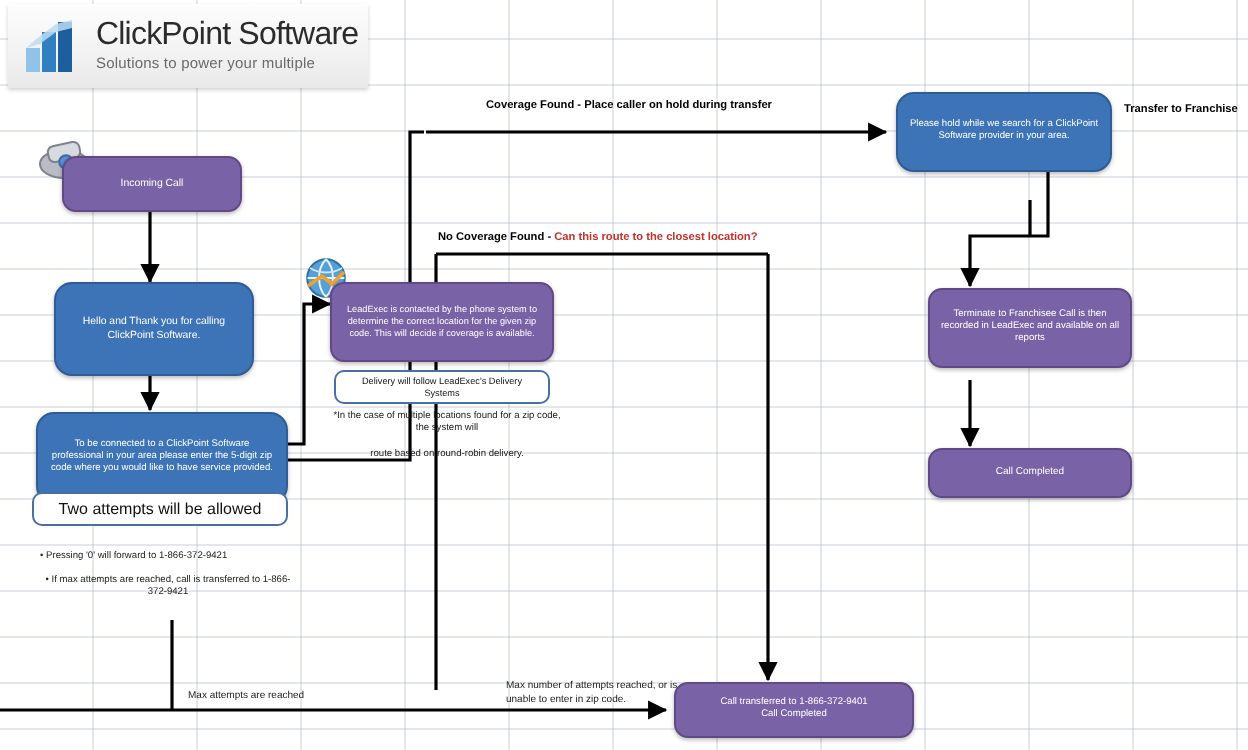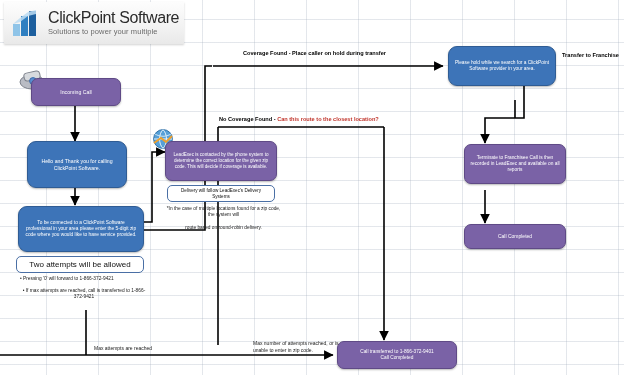--- a/index.html
+++ b/index.html
@@ -153,21 +153,21 @@
 </div>
 
 <div class="node blue" style="left:27px;top:141px;width:100px;height:47px;font-size:5.2px;">
   <span>Hello and Thank you for calling ClickPoint Software.</span>
 </div>
 
 <div class="node blue" style="left:18px;top:206px;width:126px;height:46px;font-size:4.8px;">
   <span>To be connected to a ClickPoint Software professional in your area please enter the 5-digit zip code where you would like to have service provided.</span>
 </div>
 
-<div class="whitebox" style="left:16px;top:256px;width:128px;height:17px;font-size:8px;">
+<div class="whitebox" style="left:16px;top:246px;width:128px;height:17px;font-size:8px;">
   <span>Two attempts will be allowed</span>
 </div>
 
 <div class="plain" style="left:18px;top:276px;width:132px;font-size:4.8px;text-align:center;">
   <div style="text-align:left;padding-left:2px;">
     • <span>Pressing '0' will forward to 1-866-372-9421</span>
   </div>
   <div style="text-align:center;margin-top:6px;">
     • <span>If max attempts are reached, call is transferred to 1-866-372-9421</span>
   </div>

